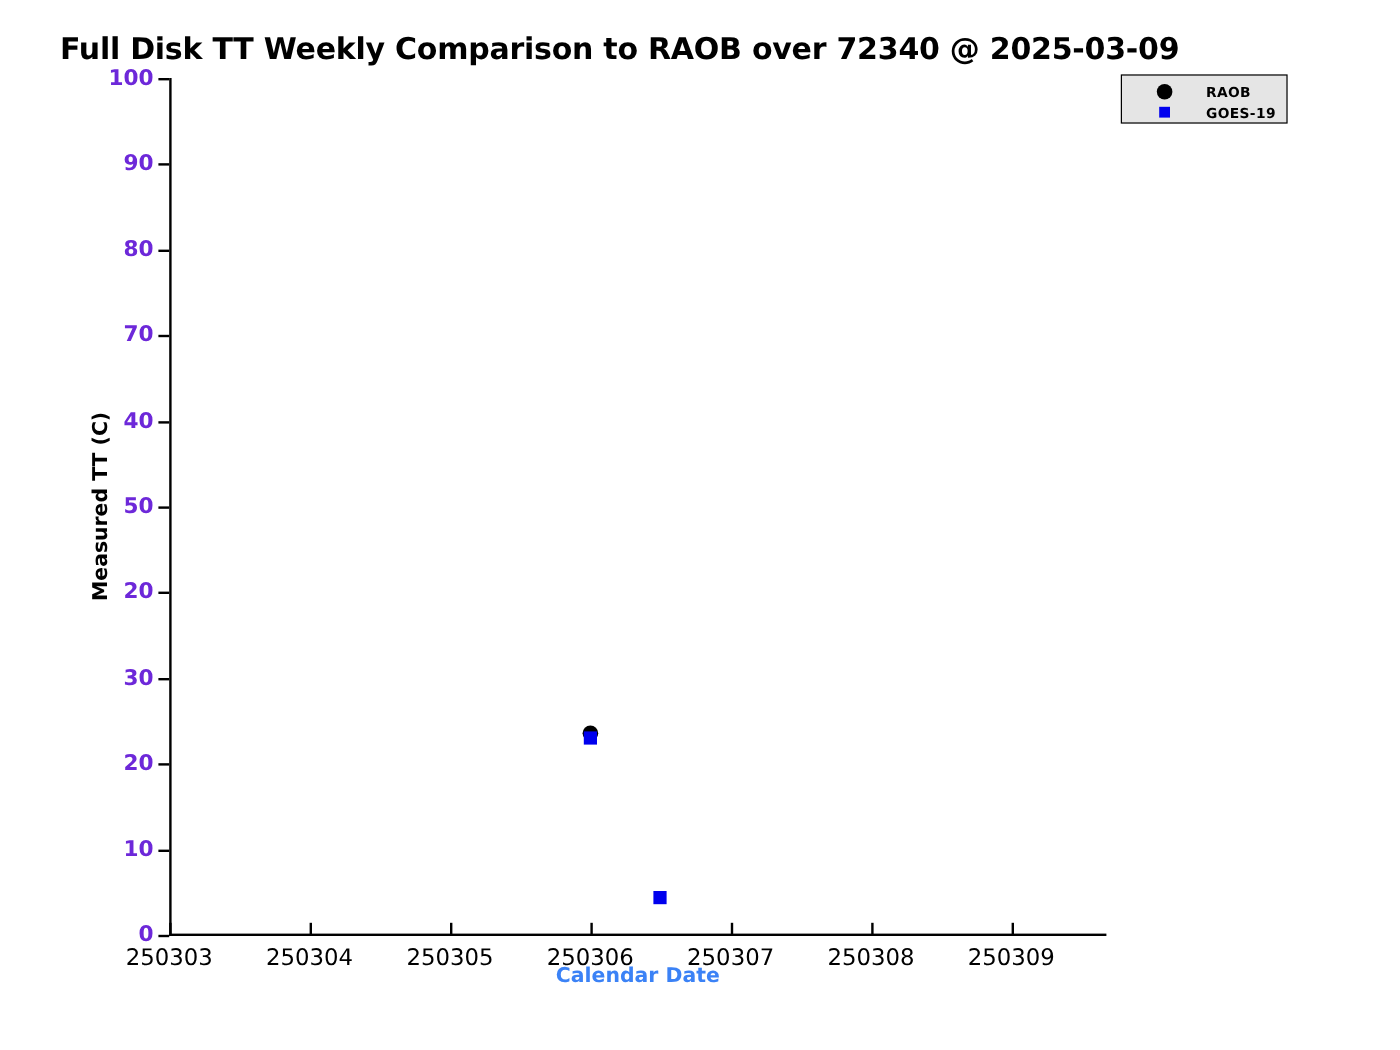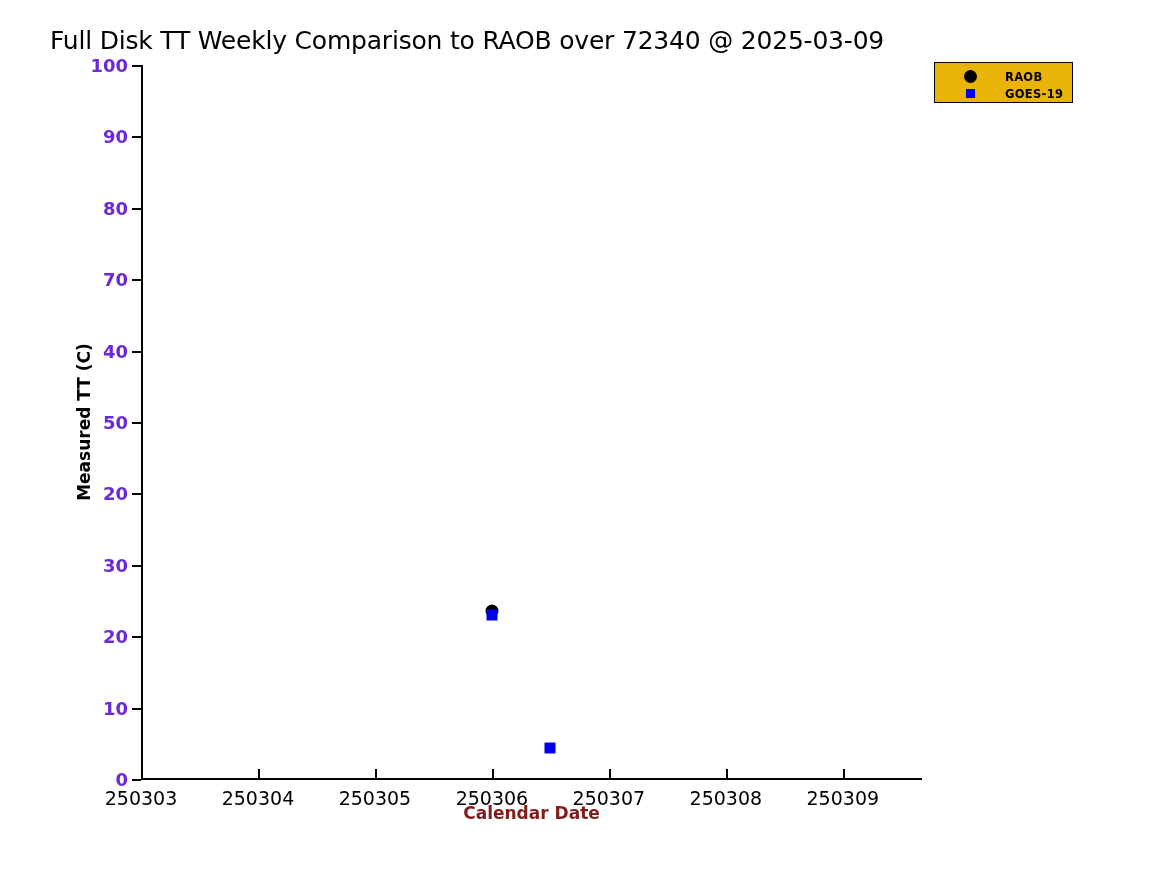--- a/index.html
+++ b/index.html
@@ -17,21 +17,21 @@
     background: #ffffff;
     overflow: hidden;
   }
 
   
   #chart-title {
     position: absolute;
     left: 50px;
     top: 26px;
     font-size: 25px;
-    font-weight: normal;
+    font-weight: bold;
     color: #000000;
     white-space: nowrap;
     letter-spacing: -0.2px;
   }
 
   
   #plot-area {
     position: absolute;
     left: 141px;
     top: 65px;
@@ -105,21 +105,21 @@
 
   
   #xlabel {
     position: absolute;
     left: 141px;
     top: 803px;
     width: 781px;
     text-align: center;
     font-size: 17px;
     font-weight: bold;
-    color: #7f1d1d;
+    color: #3b82f6;
   }
   #ylabel {
     position: absolute;
     left: 0px;
     top: 422px;
     width: 0;
     height: 0;
   }
   #ylabel span {
     position: absolute;
@@ -146,21 +146,21 @@
   }
 
   
   #legend {
     position: absolute;
     left: 934px;
     top: 62px;
     width: 139px;
     height: 41px;
     border: 1.5px solid #000000;
-    background: #eab308;
+    background: #e5e5e5;
     box-sizing: border-box;
   }
   .legend-row {
     position: absolute;
     left: 0;
     width: 100%;
     height: 19px;
     display: flex;
     align-items: center;
   }

